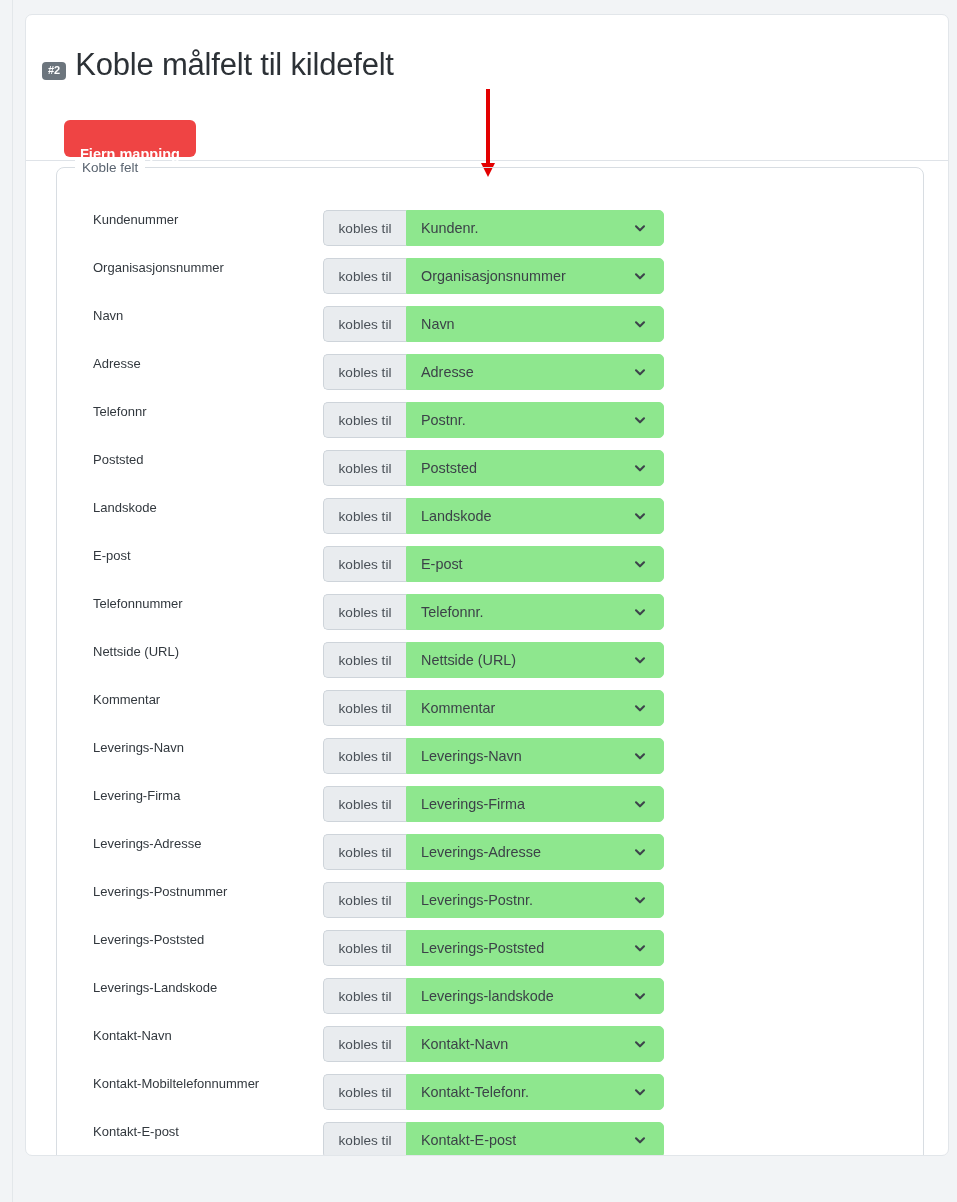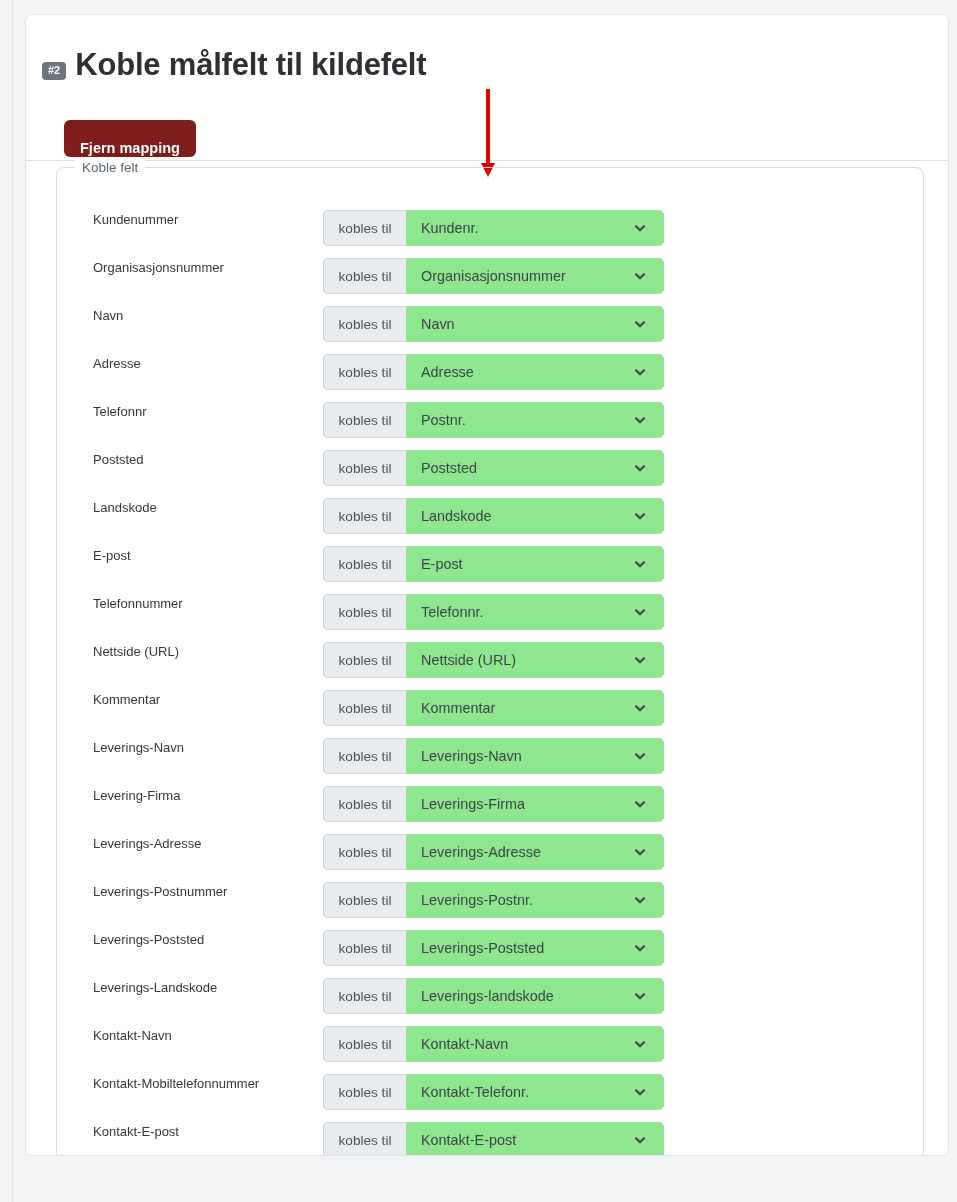--- a/index.html
+++ b/index.html
@@ -58,35 +58,35 @@
     border-radius: 4px;
     padding: 3px 6px 4px 6px;
     line-height: 1;
     margin-right: 9px;
     position: relative;
     top: 6px;
   }
   .page-title {
     font-size: 31px;
     color: #2c3136;
-    font-weight: bold;
+    font-weight: normal;
     letter-spacing: -0.2px;
     white-space: nowrap;
   }
   .remove-btn {
     position: absolute;
     left: 38px;
     top: 105px;
-    background: #7f1d1d;
+    background: #ef4444;
     color: #ffffff;
     font-size: 14.5px;
     font-weight: bold;
     border: none;
     border-radius: 6px;
-    padding: 10px 16px;
+    padding: 16px 16px;
     height: 37px;
     line-height: 37px;
     cursor: pointer;
     font-family: "Liberation Sans", sans-serif;
   }
   .arrow {
     position: absolute;
     left: 452px;
     top: 72px;
     width: 20px;

